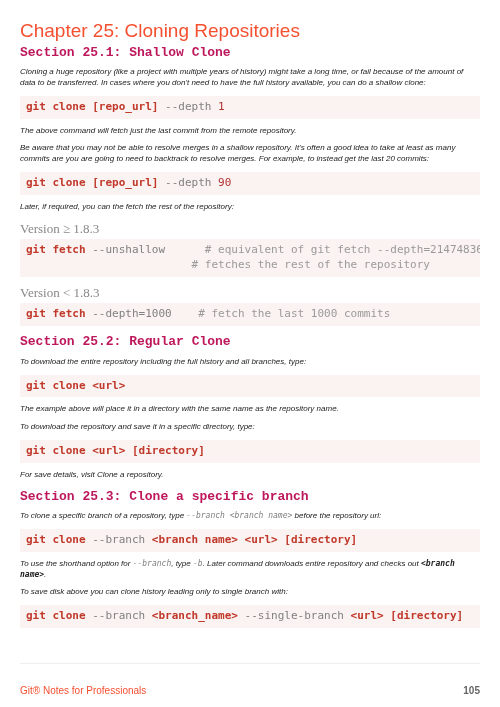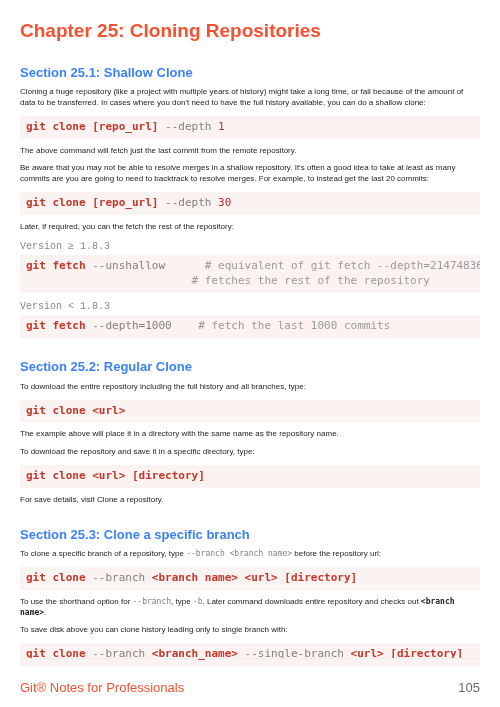--- a/index.html
+++ b/index.html
@@ -9,82 +9,83 @@
     background: #fff;
     font-family: -apple-system, BlinkMacSystemFont, "Segoe UI", Helvetica, Arial, sans-serif;
     color: #222;
     padding: 18px 20px 0 20px;
     position: relative;
     font-size: 8px;
     line-height: 1.35;
   }
   h1 {
     color: #f55030;
-    font-weight: 700;
+    font-weight: 400;
     font-size: 19px;
     margin-bottom: 0;
   }
   h2 {
-    color: #3b82f6;
+    color: #be185d;
     font-weight: 600;
     font-size: 13px;
-    margin-top: 20px;
+    margin-top: 0;
     margin-bottom: 6px;
+    font-family: Liberation Mono, monospace;
   }
-  p { margin-bottom: 7px; }
+  p { margin-bottom: 7px; font-style: italic; }
   .code {
     background: #fbf3f2;
     padding: 4px 6px;
     font-family: "Consolas","Menlo",monospace;
     font-size: 11px;
     margin-bottom: 7px;
     white-space: pre;
     overflow: hidden;
   }
   .kw { color: #c0392b; font-weight: bold; }
   .opt { color: #808080; }
   .lit { color: #b03030; }
   .cmt { color: #9a9a9a; }
   .ver {
-    font-family: Liberation Mono, monospace;
-    font-size: 10px;
+    font-family: Liberation Serif, serif;
+    font-size: 13px;
     color: #888;
     margin-bottom: 2px;
   }
   .inline-code {
     font-family: "Consolas","Menlo",monospace;
     color: #808080;
   }
   .inline-strong {
     font-family: "Consolas","Menlo",monospace;
     font-weight: bold;
   }
   .footer {
     position: absolute;
     left: 20px; right: 20px; bottom: 10px;
     border-top: 1px solid #eee;
     padding-top: 20px;
-    font-size: 13px;
+    font-size: 10px;
     color: #f55030;
     display: flex;
     justify-content: space-between;
   }
-  .footer .pgnum { color: #666; }
+  .footer .pgnum { color: #666; font-weight: bold; }
 </style>
 </head>
 <body>
 
 <h1>Chapter 25: Cloning Repositories</h1>
 
 <h2>Section 25.1: Shallow Clone</h2>
 <p>Cloning a huge repository (like a project with multiple years of history) might take a long time, or fail because of the amount of data to be transferred. In cases where you don't need to have the full history available, you can do a shallow clone:</p>
 <div class="code"><span class="kw">git clone</span> <span class="kw">[repo_url]</span> <span class="opt">--depth</span> <span class="lit">1</span></div>
 <p>The above command will fetch just the last commit from the remote repository.</p>
 <p>Be aware that you may not be able to resolve merges in a shallow repository. It's often a good idea to take at least as many commits are you are going to need to backtrack to resolve merges. For example, to instead get the last 20 commits:</p>
-<div class="code"><span class="kw">git clone</span> <span class="kw">[repo_url]</span> <span class="opt">--depth</span> <span class="lit">30</span></div>
+<div class="code"><span class="kw">git clone</span> <span class="kw">[repo_url]</span> <span class="opt">--depth</span> <span class="lit">90</span></div>
 <p>Later, if required, you can the fetch the rest of the repository:</p>
 <div class="ver">Version ≥ 1.8.3</div>
 <div class="code"><span class="kw">git fetch</span> <span class="opt">--unshallow</span>      <span class="cmt"># equivalent of git fetch --depth=2147483647</span>
                          <span class="cmt"># fetches the rest of the repository</span></div>
 <div class="ver">Version &lt; 1.8.3</div>
 <div class="code"><span class="kw">git fetch</span> <span class="opt">--depth=1000</span>    <span class="cmt"># fetch the last 1000 commits</span></div>
 
 <h2>Section 25.2: Regular Clone</h2>
 <p>To download the entire repository including the full history and all branches, type:</p>
 <div class="code"><span class="kw">git clone</span> <span class="kw">&lt;url&gt;</span></div>

